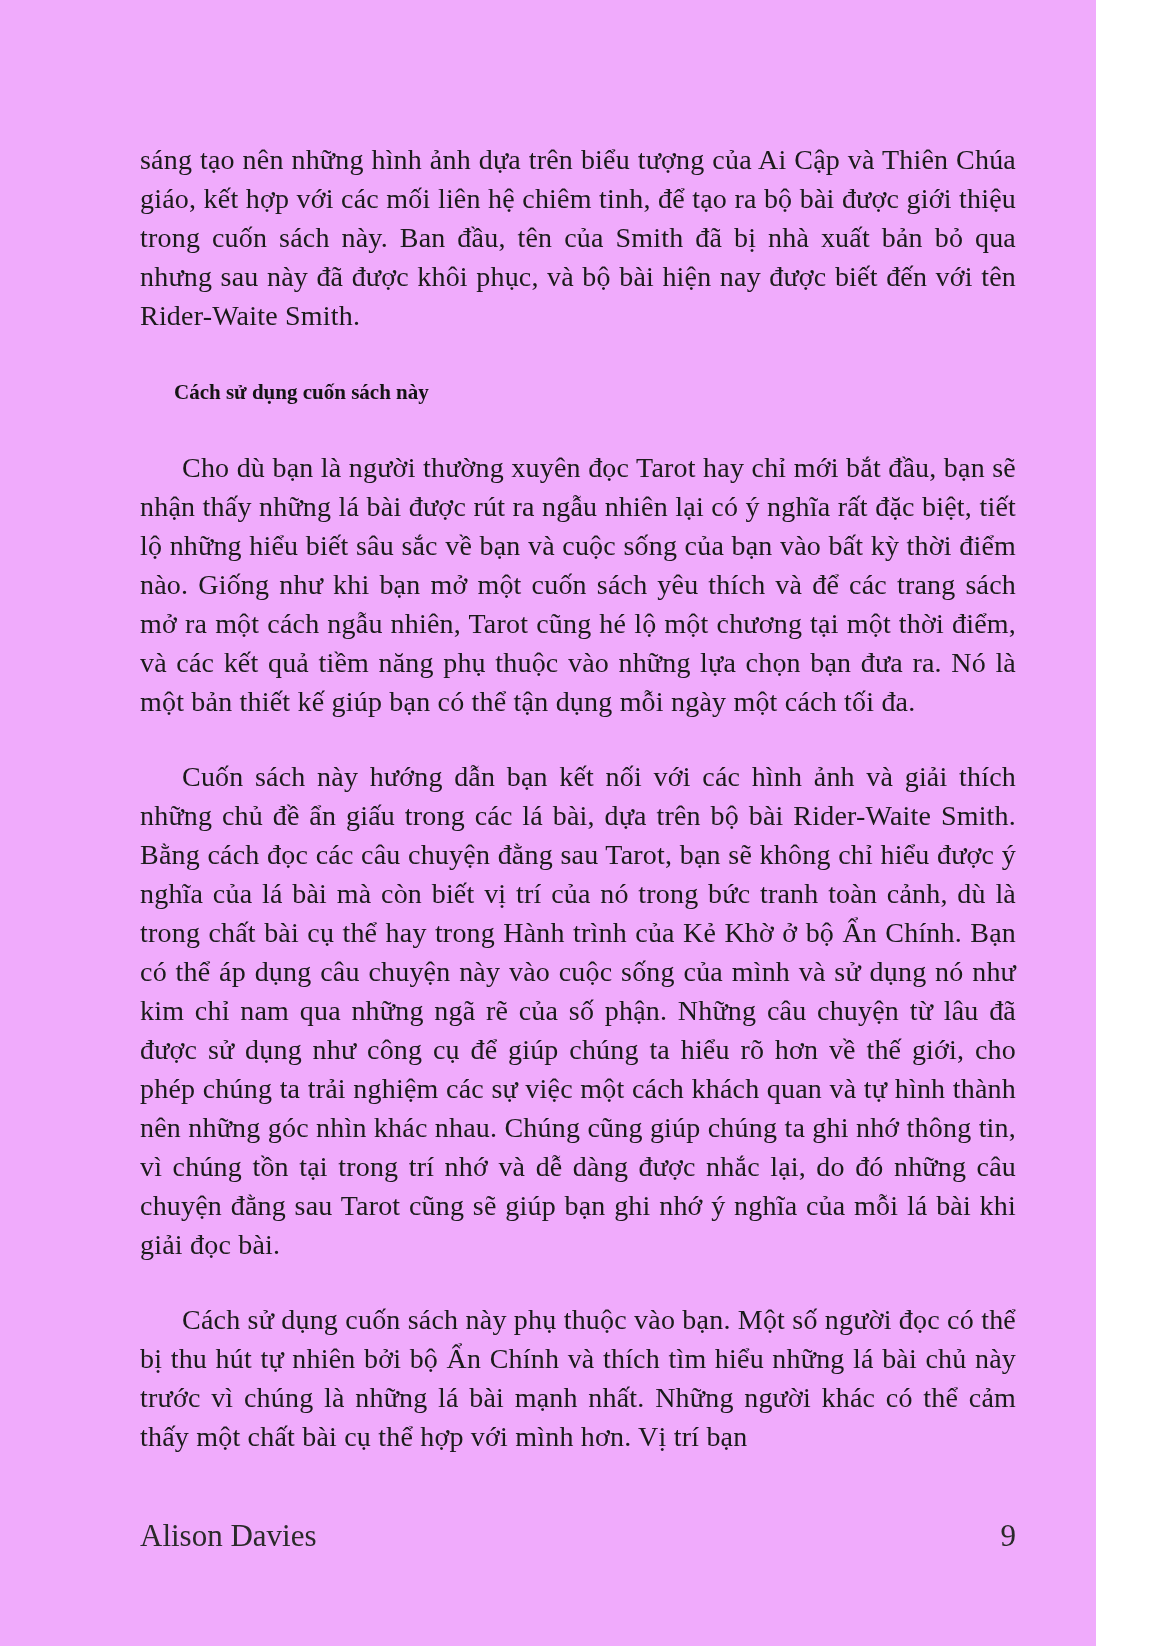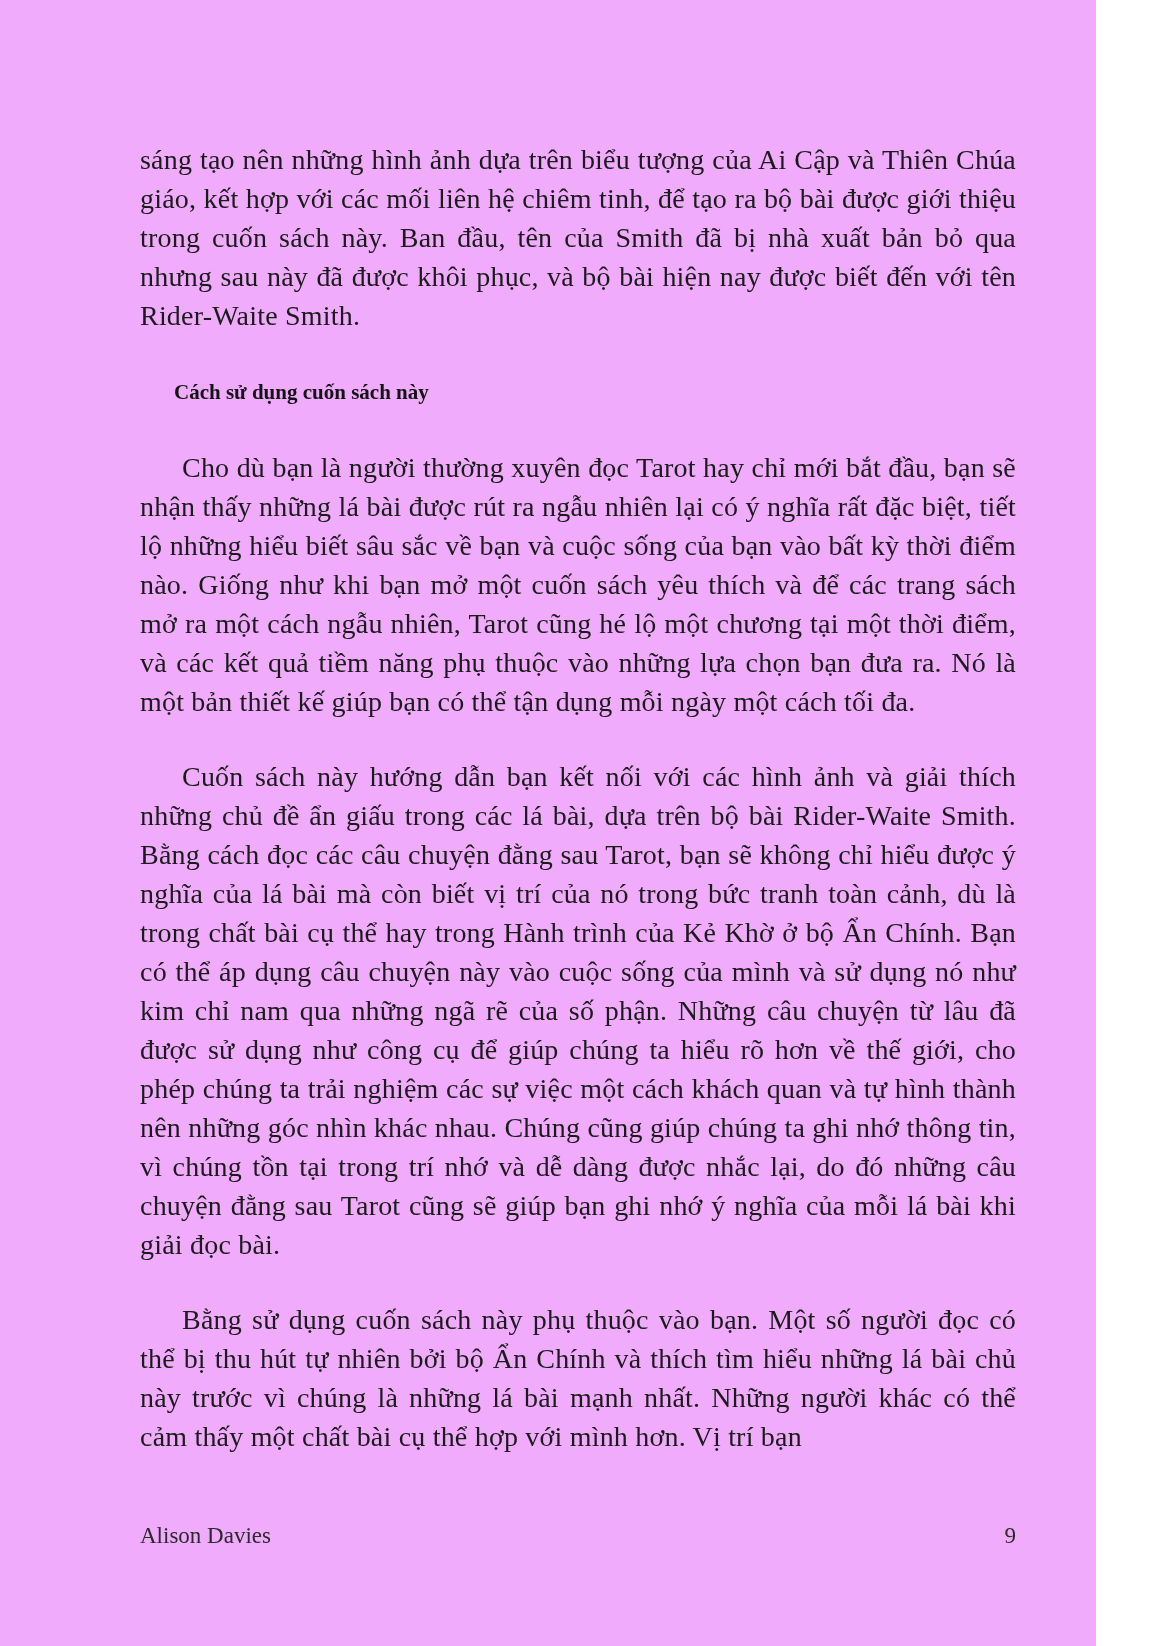--- a/index.html
+++ b/index.html
@@ -50,21 +50,21 @@
     }
 
     .page-footer {
       position: absolute;
       left: 140px;
       top: 1522px;
       width: 876px;
       display: flex;
       justify-content: space-between;
       align-items: baseline;
-      font-size: 23px;
+      font-size: 31px;
       line-height: 28px;
       color: #2a2a2a;
     }
 
     .footer-author { text-align: left; }
     .footer-page-number { text-align: right; }
   </style>
 </head>
 <body>
 
@@ -73,21 +73,21 @@
   <div class="page-body">
 
     <p class="body-paragraph continuation">sáng tạo nên những hình ảnh dựa trên biểu tượng của Ai Cập và Thiên Chúa giáo, kết hợp với các mối liên hệ chiêm tinh, để tạo ra bộ bài được giới thiệu trong cuốn sách này. Ban đầu, tên của Smith đã bị nhà xuất bản bỏ qua nhưng sau này đã được khôi phục, và bộ bài hiện nay được biết đến với tên Rider-Waite Smith.</p>
 
     <h2 class="section-heading">Cách sử dụng cuốn sách này</h2>
 
     <p class="body-paragraph">Cho dù bạn là người thường xuyên đọc Tarot hay chỉ mới bắt đầu, bạn sẽ nhận thấy những lá bài được rút ra ngẫu nhiên lại có ý nghĩa rất đặc biệt, tiết lộ những hiểu biết sâu sắc về bạn và cuộc sống của bạn vào bất kỳ thời điểm nào. Giống như khi bạn mở một cuốn sách yêu thích và để các trang sách mở ra một cách ngẫu nhiên, Tarot cũng hé lộ một chương tại một thời điểm, và các kết quả tiềm năng phụ thuộc vào những lựa chọn bạn đưa ra. Nó là một bản thiết kế giúp bạn có thể tận dụng mỗi ngày một cách tối đa.</p>
 
     <p class="body-paragraph">Cuốn sách này hướng dẫn bạn kết nối với các hình ảnh và giải thích những chủ đề ẩn giấu trong các lá bài, dựa trên bộ bài Rider-Waite Smith. Bằng cách đọc các câu chuyện đằng sau Tarot, bạn sẽ không chỉ hiểu được ý nghĩa của lá bài mà còn biết vị trí của nó trong bức tranh toàn cảnh, dù là trong chất bài cụ thể hay trong Hành trình của Kẻ Khờ ở bộ Ẩn Chính. Bạn có thể áp dụng câu chuyện này vào cuộc sống của mình và sử dụng nó như kim chỉ nam qua những ngã rẽ của số phận. Những câu chuyện từ lâu đã được sử dụng như công cụ để giúp chúng ta hiểu rõ hơn về thế giới, cho phép chúng ta trải nghiệm các sự việc một cách khách quan và tự hình thành nên những góc nhìn khác nhau. Chúng cũng giúp chúng ta ghi nhớ thông tin, vì chúng tồn tại trong trí nhớ và dễ dàng được nhắc lại, do đó những câu chuyện đằng sau Tarot cũng sẽ giúp bạn ghi nhớ ý nghĩa của mỗi lá bài khi giải đọc bài.</p>
 
-    <p class="body-paragraph">Bằng sử dụng cuốn sách này phụ thuộc vào bạn. Một số người đọc có thể bị thu hút tự nhiên bởi bộ Ẩn Chính và thích tìm hiểu những lá bài chủ này trước vì chúng là những lá bài mạnh nhất. Những người khác có thể cảm thấy một chất bài cụ thể hợp với mình hơn. Vị trí bạn</p>
+    <p class="body-paragraph">Cách sử dụng cuốn sách này phụ thuộc vào bạn. Một số người đọc có thể bị thu hút tự nhiên bởi bộ Ẩn Chính và thích tìm hiểu những lá bài chủ này trước vì chúng là những lá bài mạnh nhất. Những người khác có thể cảm thấy một chất bài cụ thể hợp với mình hơn. Vị trí bạn</p>
 
   </div>
 
   <div class="page-footer">
     <span class="footer-author">Alison Davies</span>
     <span class="footer-page-number">9</span>
   </div>
 
 </div>
 

